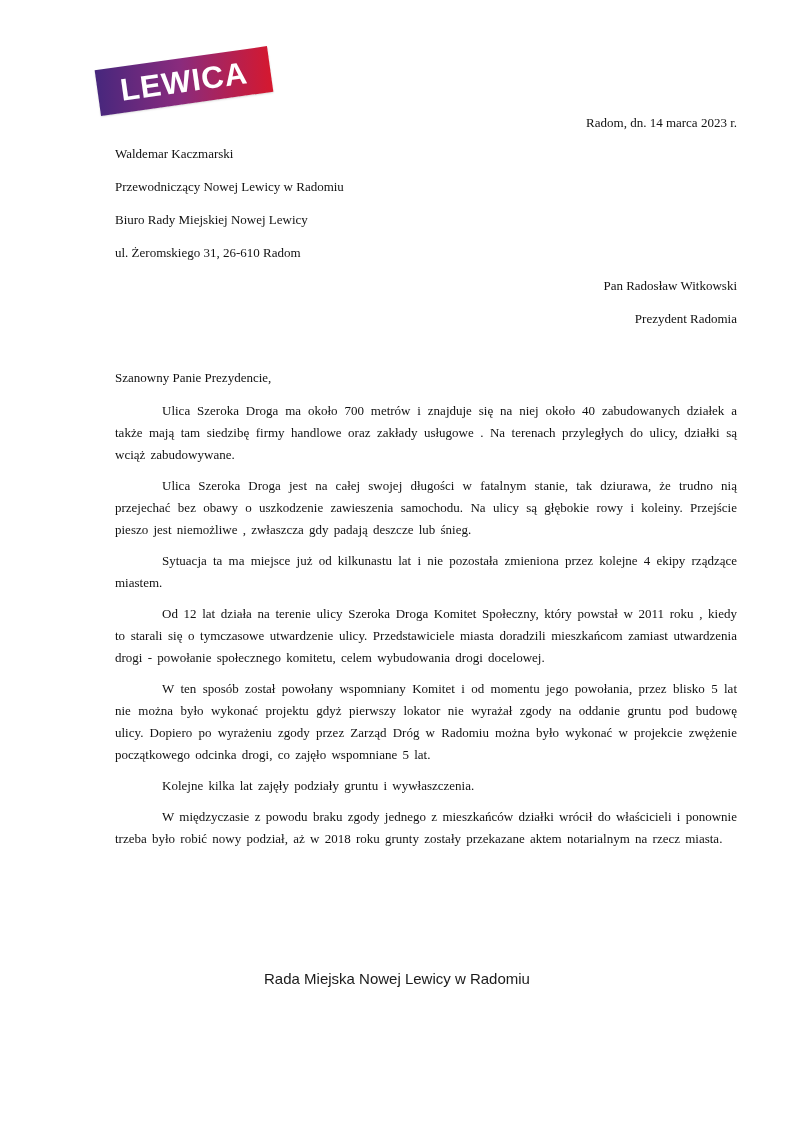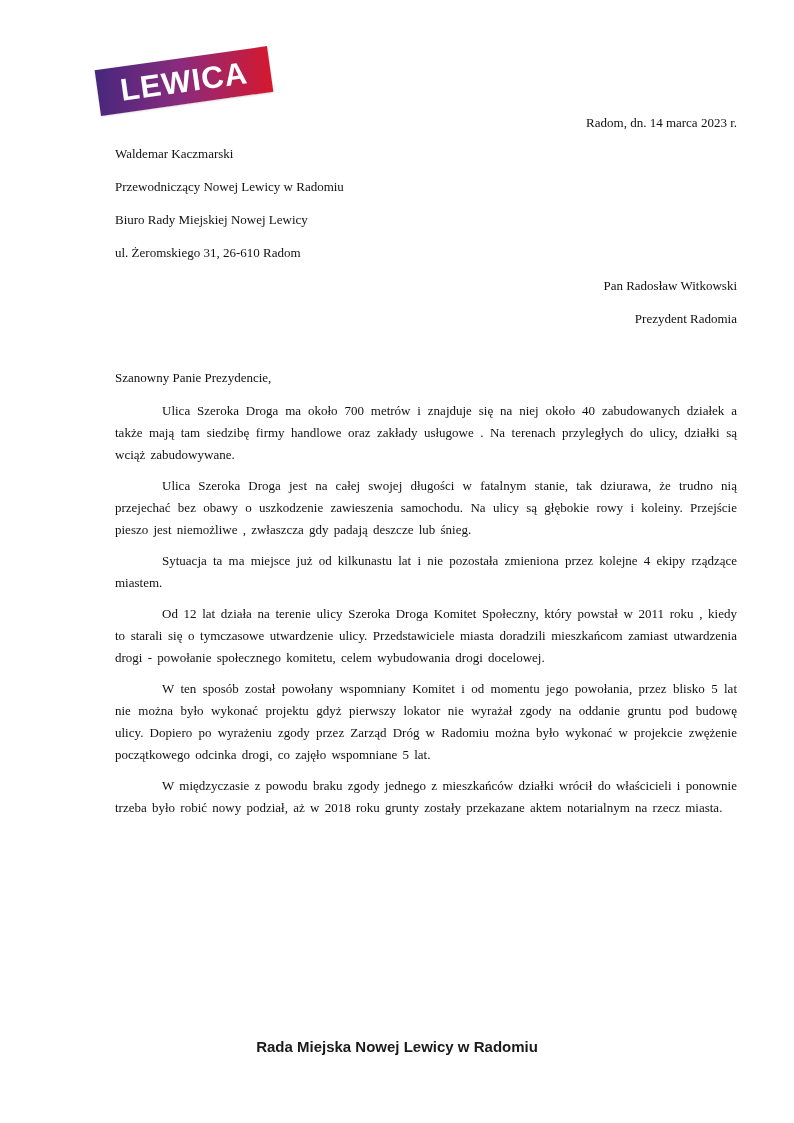--- a/index.html
+++ b/index.html
@@ -63,27 +63,26 @@
     margin: 0 0 9px 0;
     line-height: 22px;
     text-align: justify;
     word-spacing: 2px;
   }
   .para.indent { text-indent: 47px; }
   
   .page-footer {
     position: absolute;
     left: 0;
-    top: 1036px;
+    top: 968px;
     width: 100%;
     text-align: center;
     font-family: "Liberation Sans", sans-serif;
     font-size: 15px;
     color: #1a1a1a;
-    font-weight: bold;
   }
   .page-footer p { margin: 0; line-height: 22px; }
 </style>
 </head>
 <body>
 
 <div class="page">
 
   <div class="logo-banner" style="background: linear-gradient(97deg, rgb(70, 39, 125) 0%, rgb(138, 43, 125) 48%, rgb(214, 24, 46) 100%);">
     <span class="logo-text">LEWICA</span>
@@ -105,20 +104,21 @@
       <p>Prezydent Radomia</p>
     </div>
 
     <p class="salutation">Szanowny Panie Prezydencie,</p>
 
     <p class="para indent">Ulica Szeroka Droga ma około 700 metrów i znajduje się na niej około 40 zabudowanych działek a także mają tam siedzibę firmy handlowe oraz zakłady usługowe . Na terenach przyległych do ulicy, działki są wciąż zabudowywane.</p>
     <p class="para indent">Ulica Szeroka Droga jest na całej swojej długości w fatalnym stanie, tak dziurawa, że trudno nią przejechać bez obawy o uszkodzenie zawieszenia samochodu. Na ulicy są głębokie rowy i koleiny. Przejście pieszo jest niemożliwe , zwłaszcza gdy padają deszcze lub śnieg.</p>
     <p class="para indent">Sytuacja ta ma miejsce już od kilkunastu lat i nie pozostała zmieniona przez kolejne 4 ekipy rządzące miastem.</p>
     <p class="para indent">Od 12 lat działa na terenie ulicy Szeroka Droga Komitet Społeczny, który powstał w 2011 roku , kiedy to starali się o tymczasowe utwardzenie ulicy. Przedstawiciele miasta doradzili mieszkańcom zamiast utwardzenia drogi - powołanie społecznego komitetu, celem wybudowania drogi docelowej.</p>
     <p class="para indent">W ten sposób został powołany wspomniany Komitet i od momentu jego powołania, przez blisko 5 lat nie można było wykonać projektu gdyż pierwszy lokator nie wyrażał zgody na oddanie gruntu pod budowę ulicy. Dopiero po wyrażeniu zgody przez Zarząd Dróg w Radomiu można było wykonać w projekcie zwężenie początkowego odcinka drogi, co zajęło wspomniane 5 lat.</p>
+    <p class="para indent">Kolejne kilka lat zajęły podziały gruntu i wywłaszczenia.</p>
     <p class="para indent">W międzyczasie z powodu braku zgody jednego z mieszkańców działki wrócił do właścicieli i ponownie trzeba było robić nowy podział, aż w 2018 roku grunty zostały przekazane aktem notarialnym na rzecz miasta.</p>
 
   </div>
 
   <div class="page-footer">
     <p>Rada Miejska Nowej Lewicy w Radomiu</p>
   </div>
 
 </div>
 

